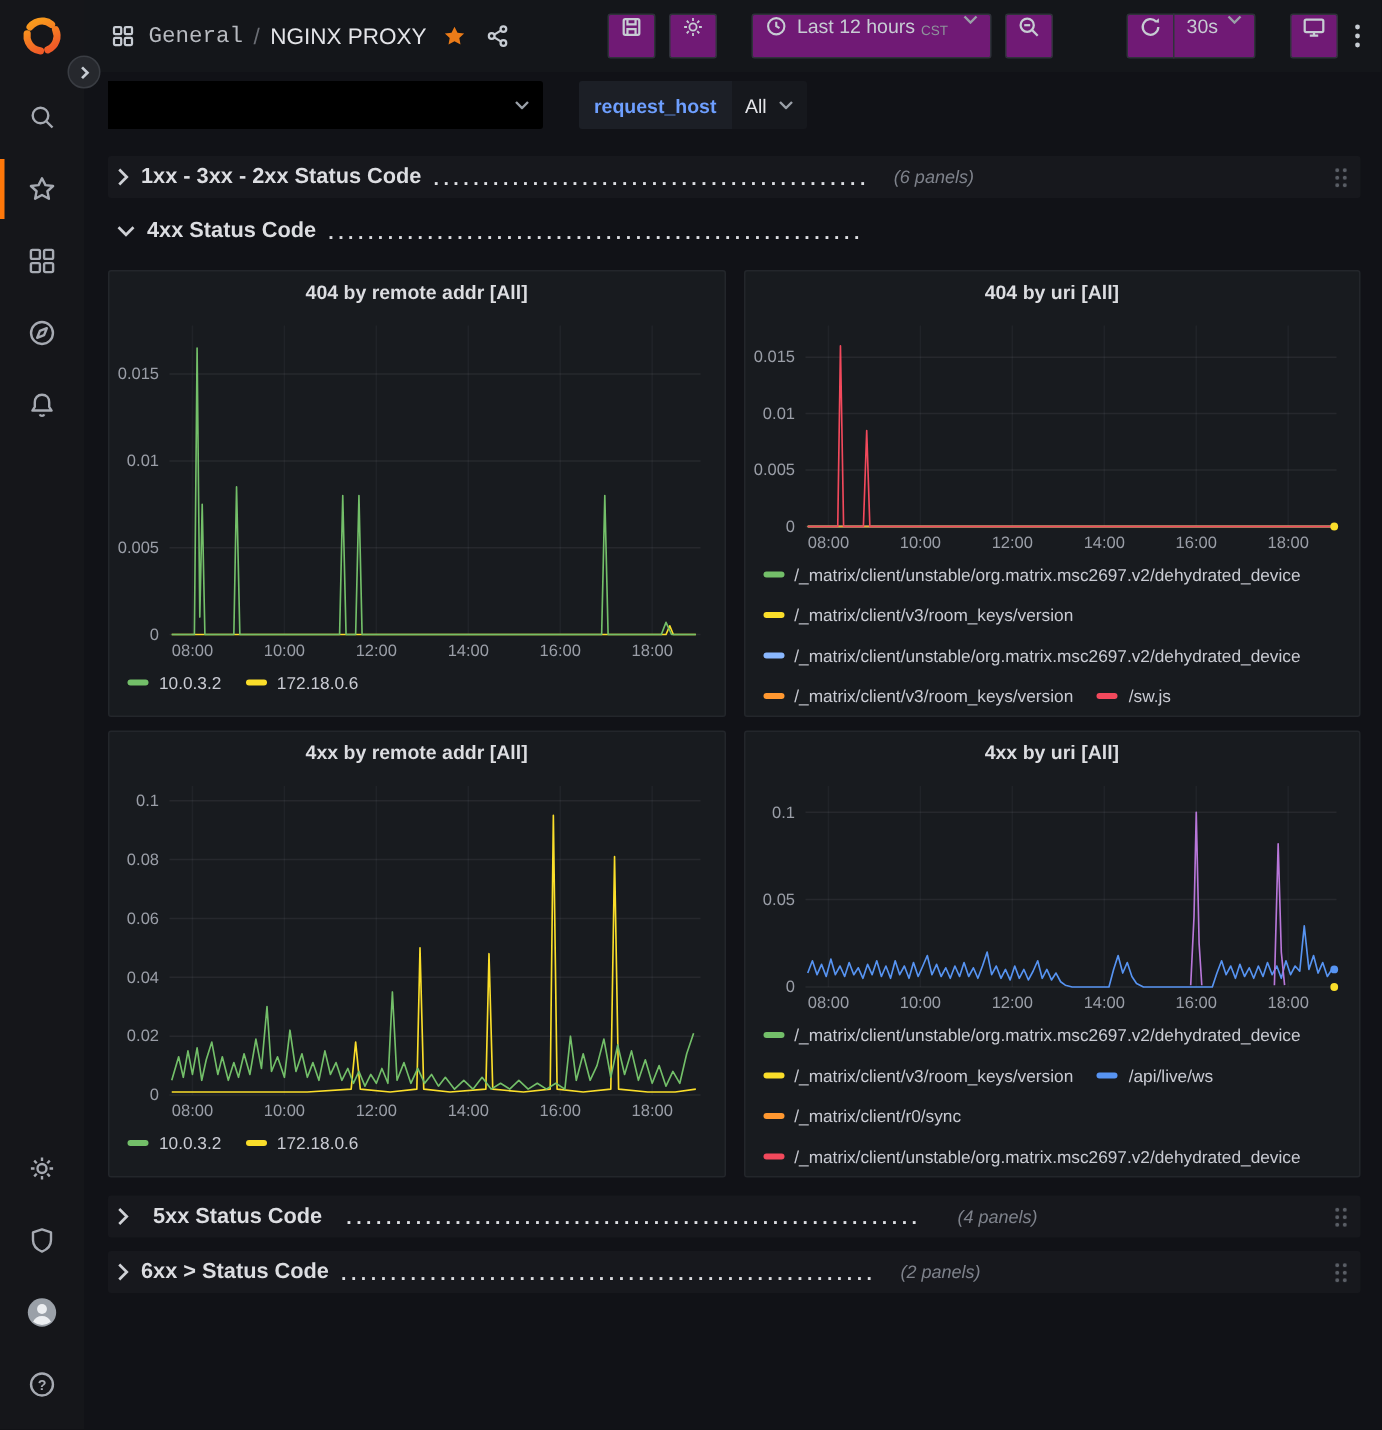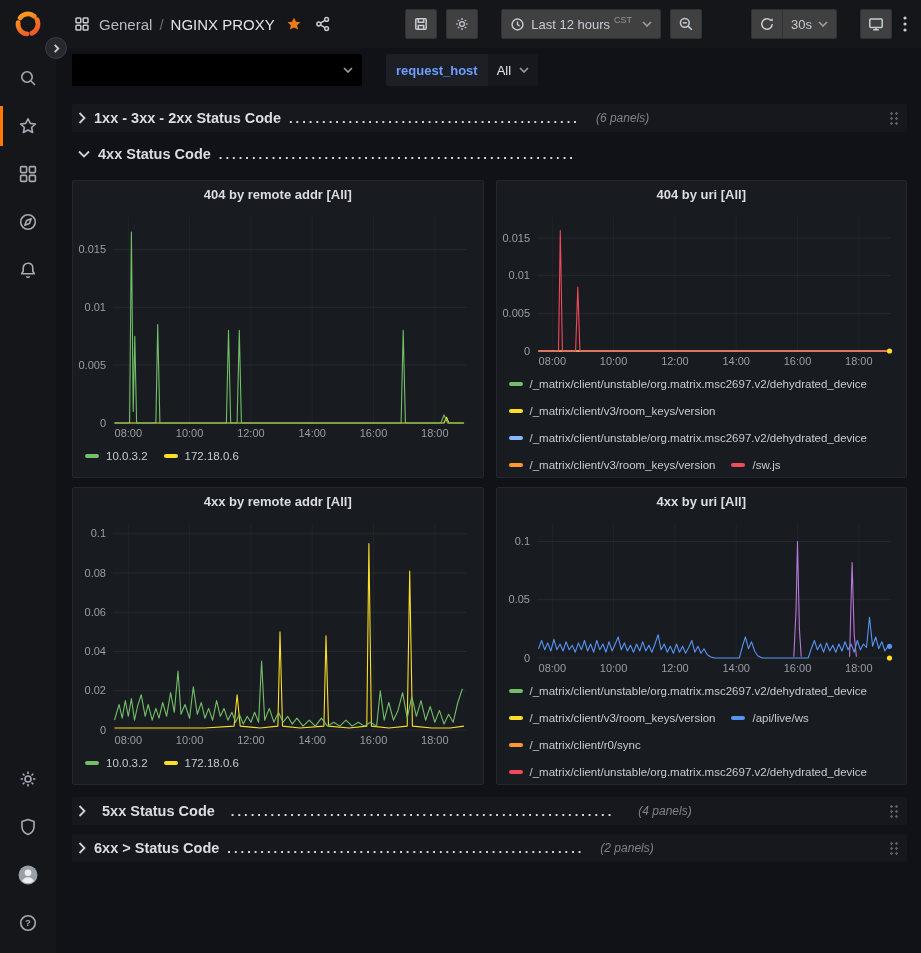--- a/index.html
+++ b/index.html
@@ -14,26 +14,26 @@
   .sb-btn{width:56px;height:40px;margin:4px 0;display:flex;align-items:center;justify-content:center;cursor:pointer;position:relative;background:none;border:none;padding:0;}
   .sb-btn svg{stroke:#a6aab2;fill:none;stroke-width:1.6;}
   .sb-btn.active{box-shadow:inset 3px 0 0 #ff780a;}
   .sb-bottom{margin-top:auto;display:flex;flex-direction:column;align-items:center;padding-bottom:6px;}
   .expand-btn{position:absolute;left:45px;top:37px;width:22px;height:22px;border-radius:50%;background:#26282d;border:1px solid #3a3d43;display:flex;align-items:center;justify-content:center;cursor:pointer;z-index:9;padding:0;}
   .expand-btn svg{stroke:#c7ccd3;fill:none;stroke-width:2;}
   
   .main{margin-left:56px;}
   header{height:48px;display:flex;align-items:center;padding:0 12px 0 18px;gap:9px;background:#14161a;}
   .hicon svg{stroke:#c7ccd3;fill:none;stroke-width:1.5;display:block;}
-  .bc-section{color:#b7bac0;font-size:15px;cursor:pointer;}
+  .bc-section{color:#b7bac0;font-size:15px;cursor:pointer;font-family:Liberation Mono, monospace;}
   .bc-sep{color:#6b6e75;font-size:15px;margin:0 -2px;}
   .bc-title{color:#e3e4e8;font-size:15px;font-weight:500;}
   .icon-plain{background:none;border:none;padding:2px;display:flex;align-items:center;cursor:pointer;}
   .spacer{flex:1;}
-  .tbtn{height:30px;background:#404040;border:1px solid #2f323a;border-radius:2px;color:#c7ccd3;display:flex;align-items:center;gap:6px;padding:0 8px;font-size:13px;font-family:inherit;cursor:pointer;white-space:nowrap;}
+  .tbtn{height:30px;background:#701a75;border:1px solid #2f323a;border-radius:2px;color:#c7ccd3;display:flex;align-items:flex-start;gap:6px;padding:0 8px;font-size:13px;font-family:inherit;cursor:pointer;white-space:nowrap;}
   .tbtn svg{stroke:#c7ccd3;fill:none;stroke-width:1.5;display:block;}
   .tbtn.sq{width:32px;justify-content:center;padding:0;}
   .tz{font-size:9px;color:#8e939b;align-self:flex-start;margin:5px 4px 0 -2px;}
   .btn-group{display:flex;padding-left:40px;}
   .btn-group .tbtn:first-child{border-radius:2px 0 0 2px;}
   .btn-group .tbtn:last-child{border-radius:0 2px 2px 0;margin-left:-1px;}
   .gap-l{margin-left:14px;}
   .kebab circle{fill:#c7ccd3;stroke:none;}
   
   .var-bar{display:flex;align-items:center;padding:6px 14px 10px 16px;gap:24px;}

